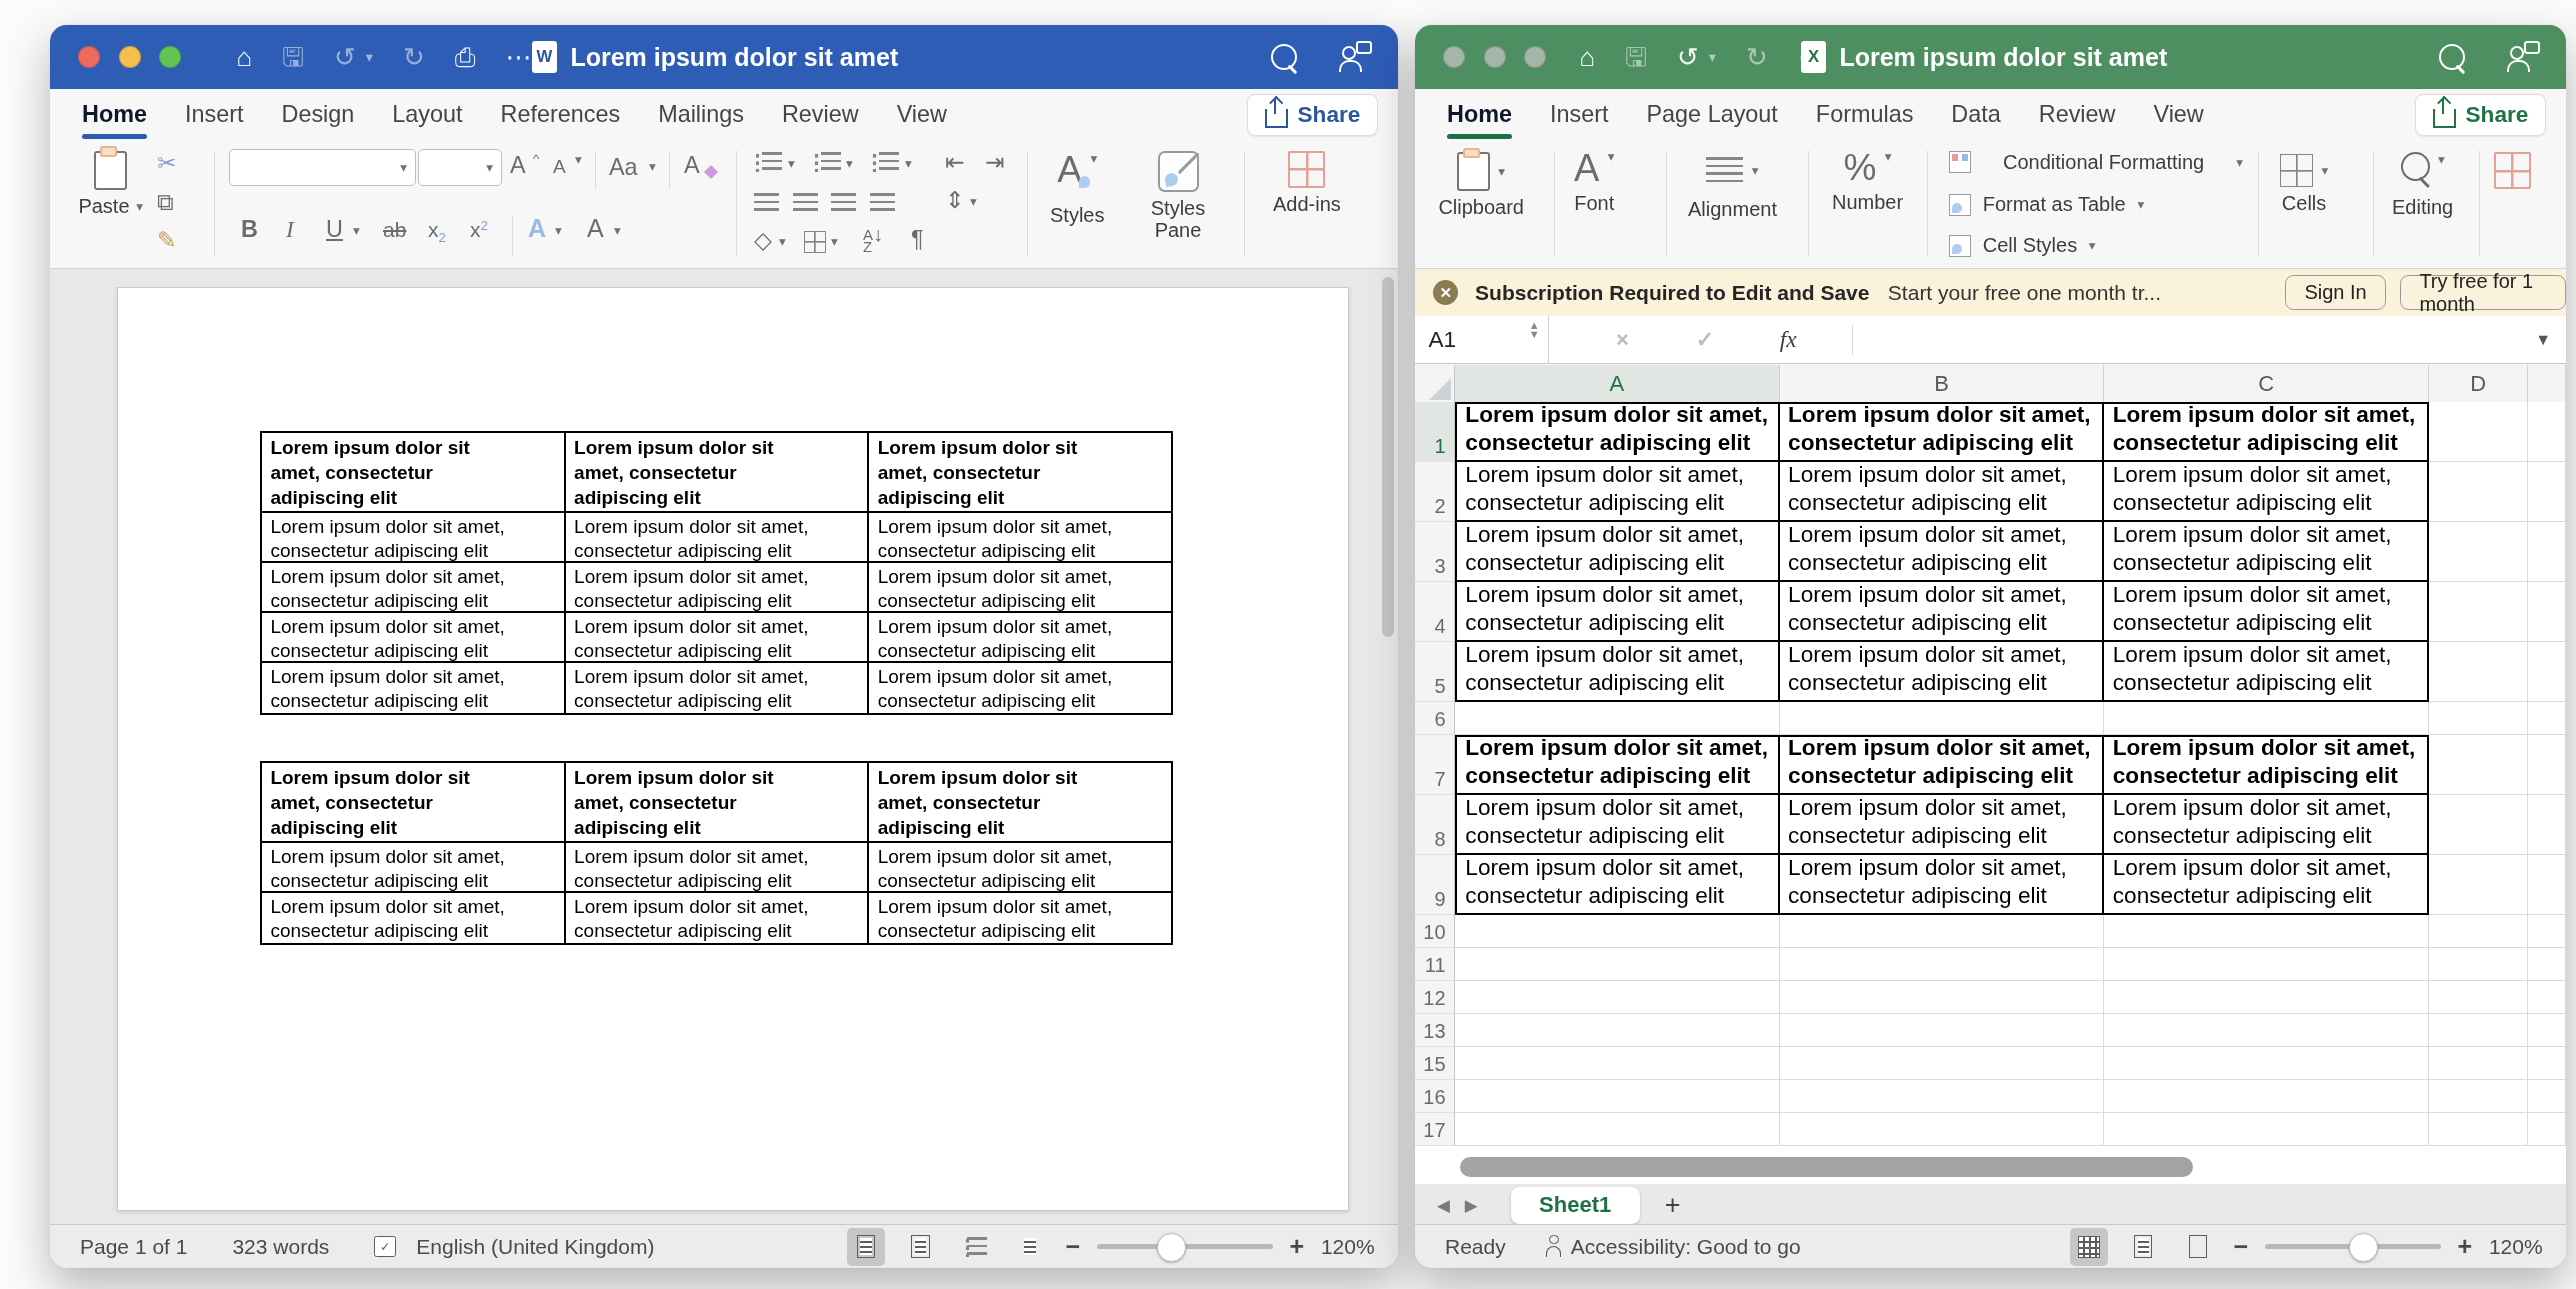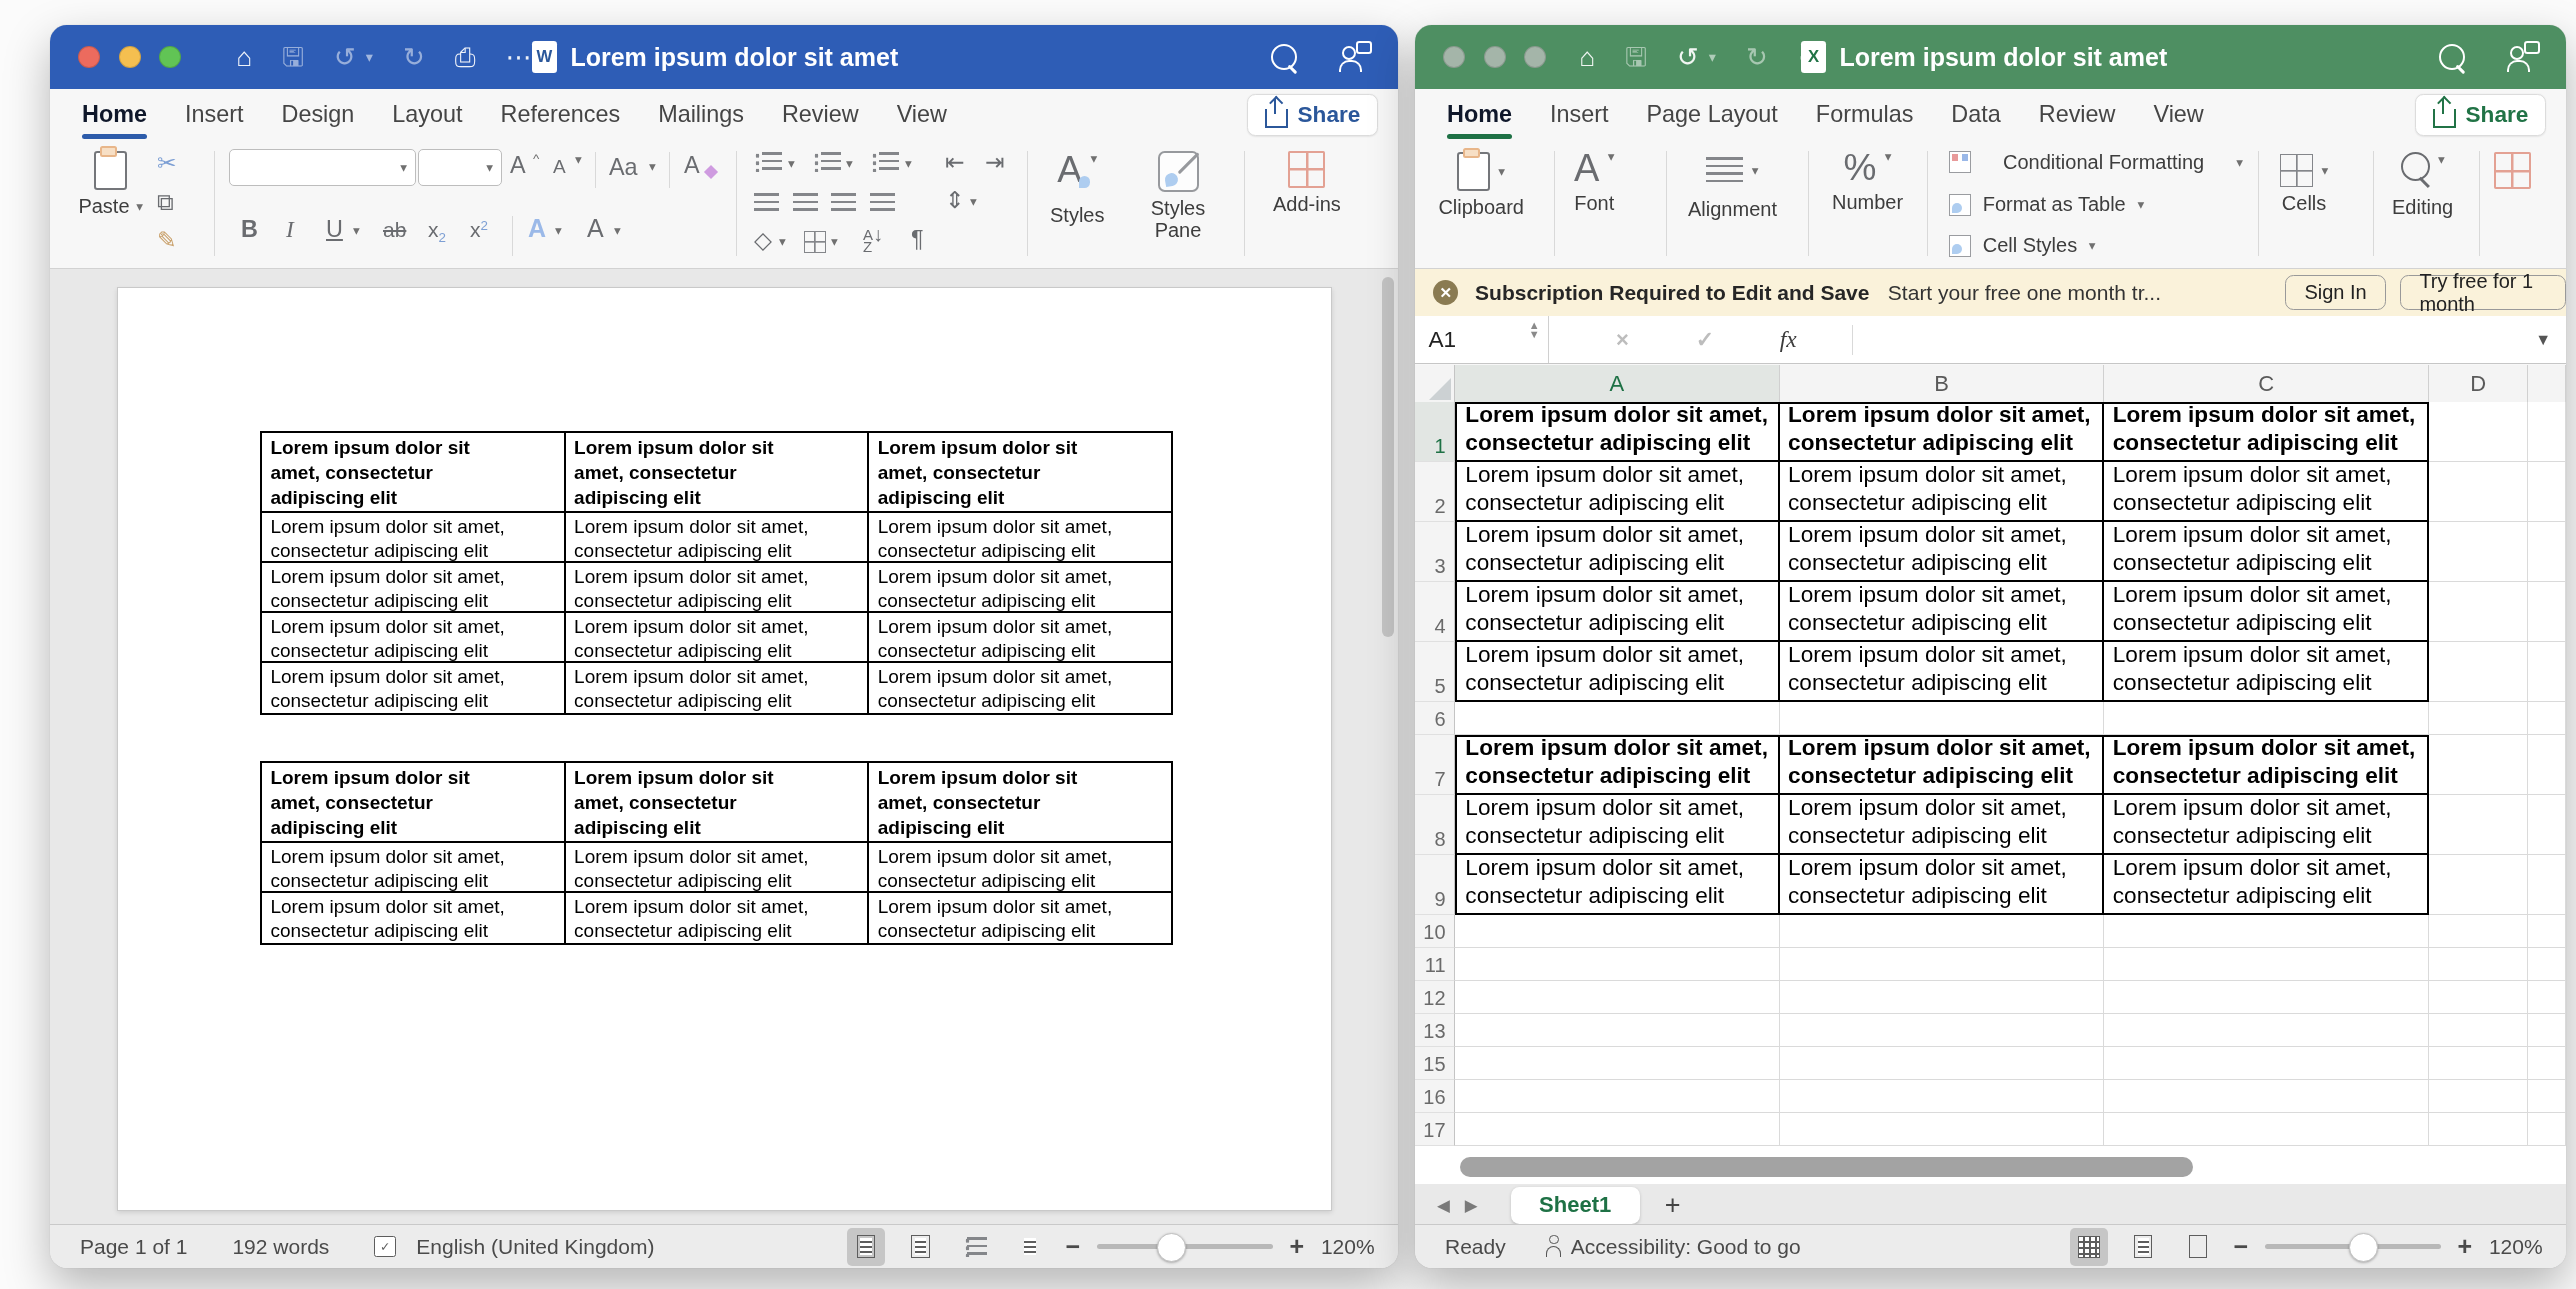--- a/index.html
+++ b/index.html
@@ -283,21 +283,21 @@
       <span class="rlabel" style="text-align:center;line-height:22px;width:92px;">Styles Pane</span>
     </div>
     <span class="rsep" style="left:1194px;"></span>
     <div class="bigbtn" style="left:1223px;top:11.7px;">
       <span class="addins-ic"></span>
       <span class="rlabel">Add-ins</span>
     </div>
   </div>
 
   <div class="docarea" style="top:244px;bottom:43px;">
-    <div class="page" style="left:67px;top:17.6px;width:1213px;height:922px;" id="word-page">
+    <div class="page" style="left:67px;top:17.6px;width:1213px;height:922px;padding-left:17px;" id="word-page">
         <div class="doc-table" style="top: 143px; left: 142px; width: 913px;">
           <div class="dt-row" style="height: 80px;">
             <div class="dt-cell hdr">Lorem ipsum dolor sit<br>amet, consectetur<br>adipiscing elit</div>
             <div class="dt-cell hdr">Lorem ipsum dolor sit<br>amet, consectetur<br>adipiscing elit</div>
             <div class="dt-cell last hdr">Lorem ipsum dolor sit<br>amet, consectetur<br>adipiscing elit</div>
           </div>
           <div class="dt-row" style="height: 50px;">
             <div class="dt-cell">Lorem ipsum dolor sit amet,<br>consectetur adipiscing elit</div>
             <div class="dt-cell">Lorem ipsum dolor sit amet,<br>consectetur adipiscing elit</div>
             <div class="dt-cell last">Lorem ipsum dolor sit amet,<br>consectetur adipiscing elit</div>
@@ -334,21 +334,21 @@
             <div class="dt-cell">Lorem ipsum dolor sit amet,<br>consectetur adipiscing elit</div>
             <div class="dt-cell last">Lorem ipsum dolor sit amet,<br>consectetur adipiscing elit</div>
           </div>
         </div>
       </div>
     <div class="vscroll" style="right:4.2px;top:8.4px;height:360px;"></div>
   </div>
 
   <div class="statusbar">
     <span style="margin-left:30px;">Page 1 of 1</span>
-    <span style="margin-left:45px;">192 words</span>
+    <span style="margin-left:45px;">323 words</span>
     <span class="proof-ic" style="margin-left:45px;">✓</span>
     <span style="margin-left:20px;">English (United Kingdom)</span>
     <div class="sb-right">
       <span class="viewbtn sel">
           <span class="pg-ic"></span>
         </span>
       <span class="viewbtn">
           <span class="pg-ic"></span>
         </span>
       <span class="viewbtn">

